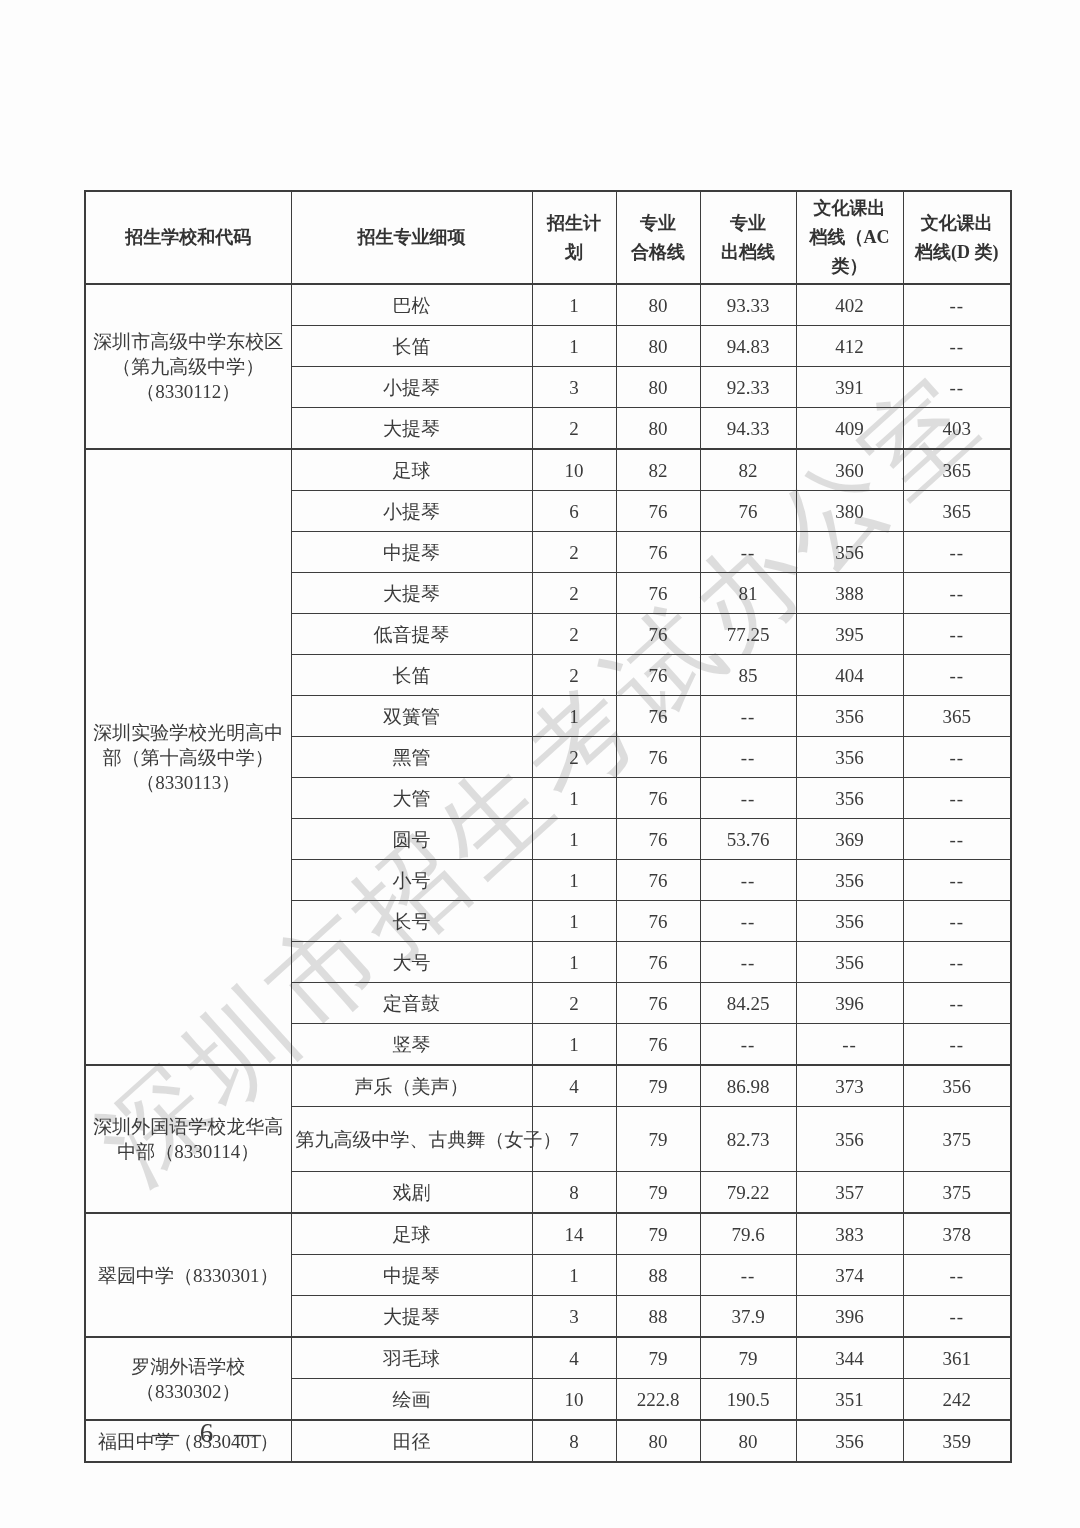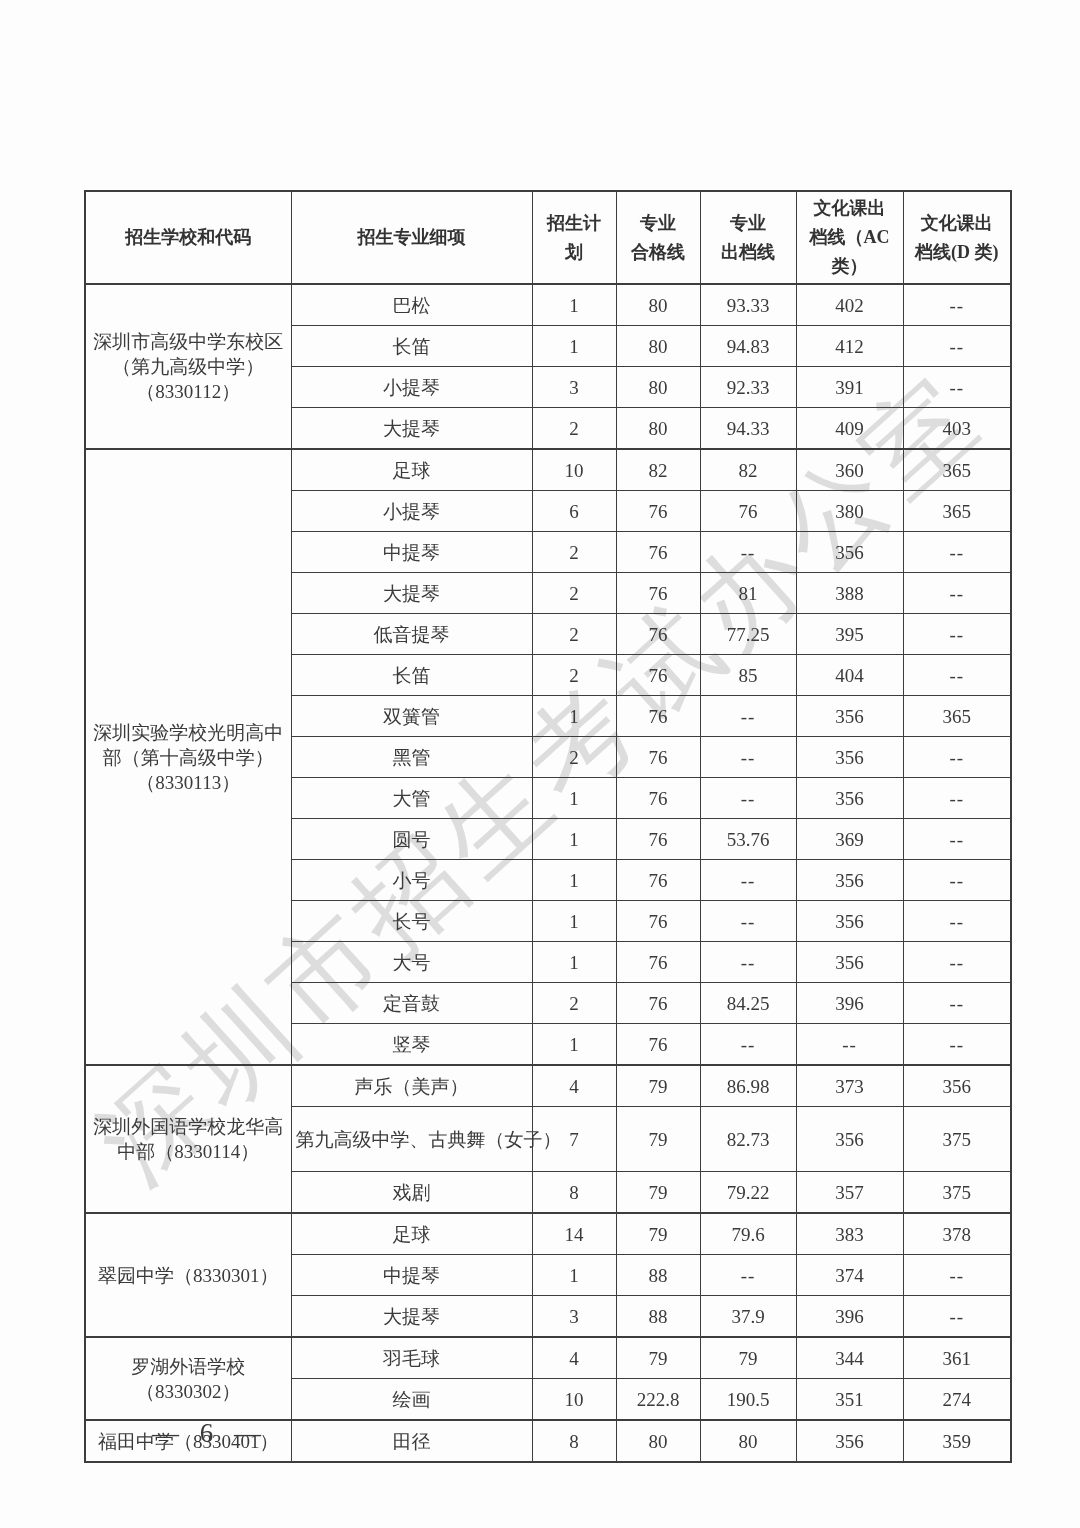--- a/index.html
+++ b/index.html
@@ -348,21 +348,21 @@
           <td>79</td>
           <td>344</td>
           <td>361</td>
         </tr>
         <tr>
           <td class="major-cell">绘画</td>
           <td>10</td>
           <td>222.8</td>
           <td>190.5</td>
           <td>351</td>
-          <td>274</td>
+          <td>242</td>
         </tr>
         <tr class="section-start">
           <td rowspan="1" class="school-cell">福田中学（8330401）</td>
           <td class="major-cell">田径</td>
           <td>8</td>
           <td>80</td>
           <td>80</td>
           <td>356</td>
           <td>359</td>
         </tr>

